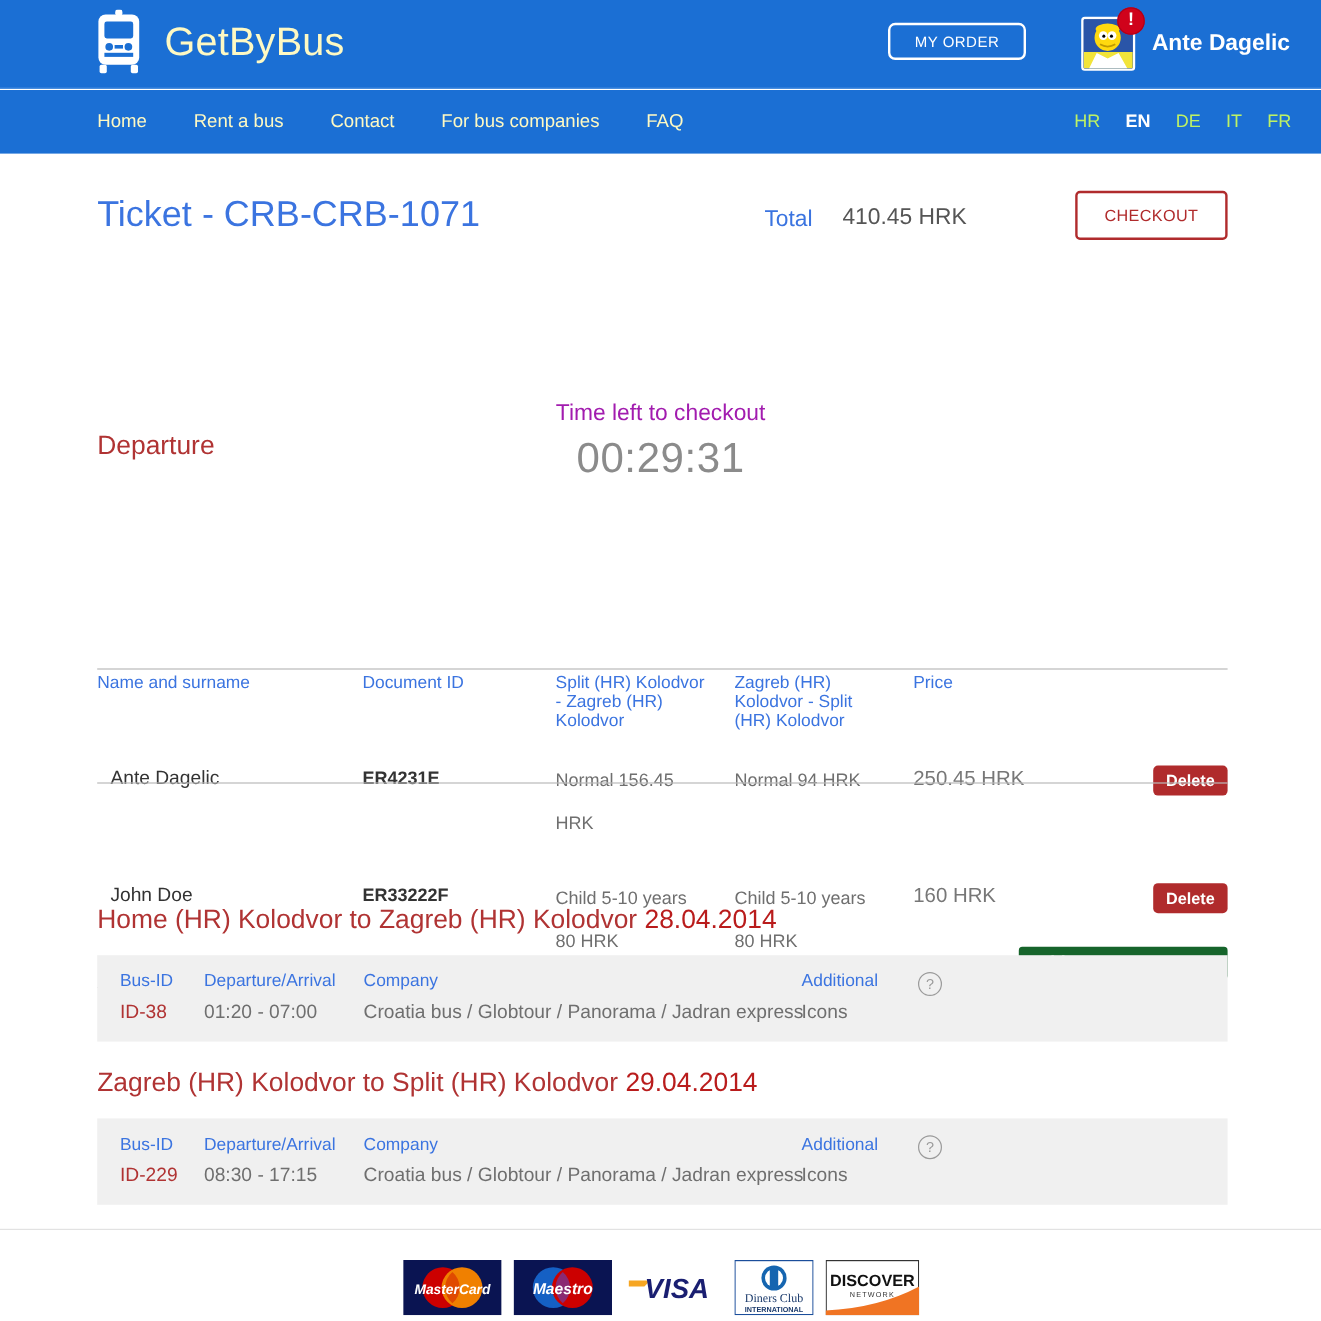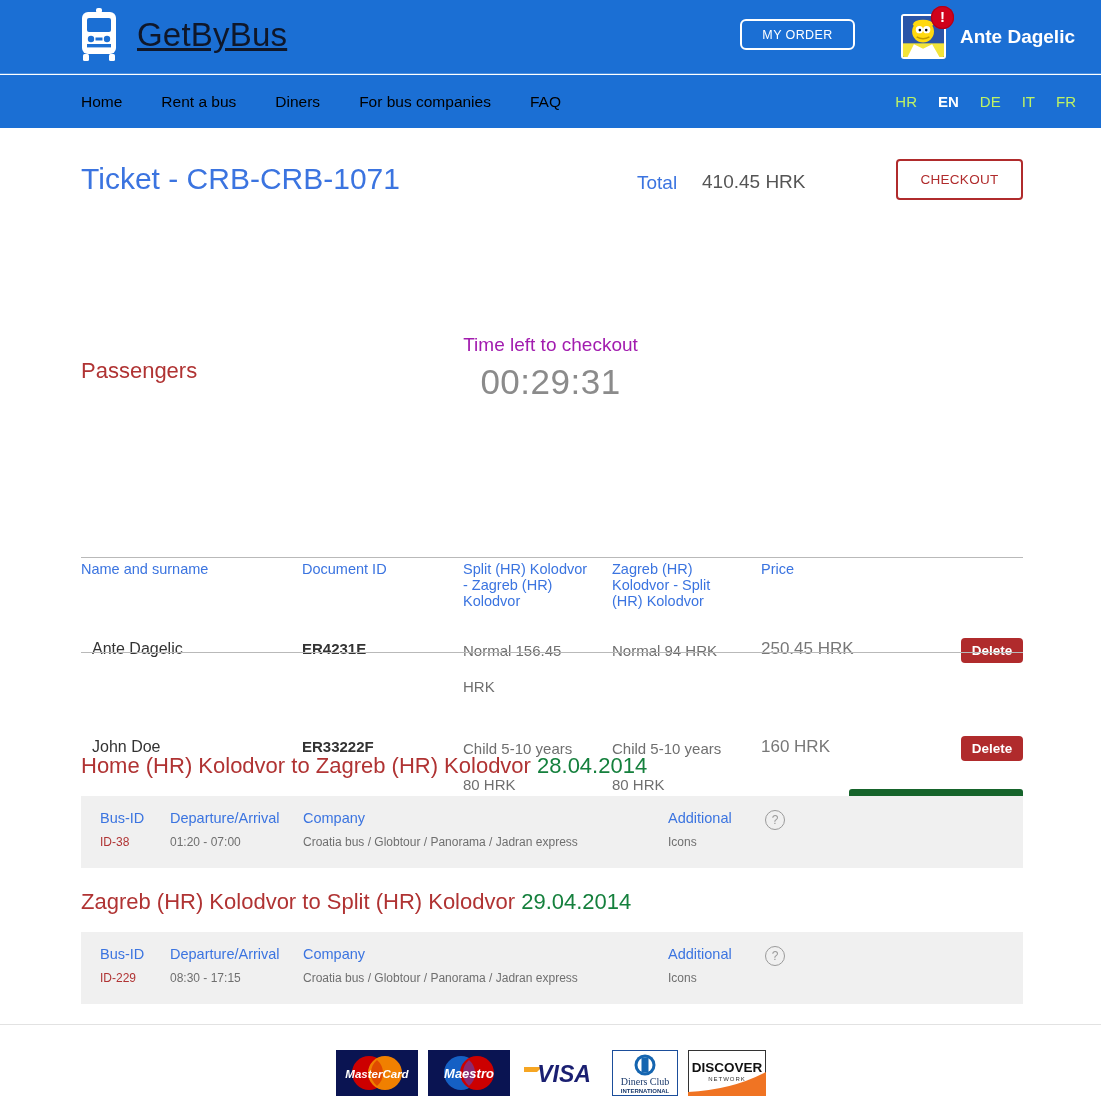--- a/index.html
+++ b/index.html
@@ -13,22 +13,22 @@
 
   
   .topbar {
     position: absolute; left: 0; top: 0; width: 1101px; height: 74px;
     background: #1b6fd4;
     border-bottom: 1px solid #4a8fe0;
   }
   .brand { position: absolute; left: 78px; top: 8px; display: flex; align-items: center; }
   .bus-logo { width: 42px; height: 54px; display: block; }
   .brand-name {
-    margin-left: 17px; color: #0f172a; font-size: 33px; font-weight: 400;
-    letter-spacing: 0.2px; line-height: 54px; text-decoration: underline;
+    margin-left: 17px; color: #fef9c3; font-size: 33px; font-weight: 400;
+    letter-spacing: 0.2px; line-height: 54px;
   }
   .my-order-btn {
     position: absolute; right: 246px; top: 19px;
     width: 115px; height: 31px;
     border: 2px solid #ffffff; border-radius: 6px;
     background: transparent; color: #ffffff;
     font-size: 12.5px; letter-spacing: 0.4px;
     font-family: "Liberation Sans", sans-serif;
     display: flex; align-items: center; justify-content: center;
     cursor: pointer;
@@ -52,21 +52,21 @@
     margin-left: 14px; color: #ffffff; font-size: 19px; font-weight: bold;
   }
 
   
   .navbar {
     position: absolute; left: 0; top: 75px; width: 1101px; height: 53px;
     background: #1b6fd4;
   }
   .nav-links { position: absolute; left: 81px; top: 0; height: 53px; display: flex; align-items: center; }
   .nav-links a {
-    color: #000000; font-size: 15.5px; text-decoration: none; margin-right: 39px;
+    color: #fef9c3; font-size: 15.5px; text-decoration: none; margin-right: 39px;
     white-space: nowrap;
   }
   .lang-list { position: absolute; right: 25px; top: 0; height: 53px; display: flex; align-items: center; }
   .lang-list span {
     color: #bef264; font-size: 15px; margin-left: 21px; cursor: pointer;
   }
   .lang-list span.active { color: #ffffff; font-weight: bold; }
 
   
   .content { position: absolute; left: 0; top: 128px; width: 1101px; }
@@ -133,27 +133,27 @@
     cursor: pointer; display: flex; align-items: center; justify-content: center;
   }
   .footnote {
     position: absolute; left: 81px; top: 691px;
     color: #8b8b8b; font-size: 12.5px;
   }
 
   
   .route-head { position: absolute; left: 81px; font-size: 22px; white-space: nowrap; }
   .route-head .rh-route { color: #b03333; }
-  .route-head .rh-date { color: #15803d; }
+  .route-head .rh-date { color: #b91c1c; }
   .route-card {
     position: absolute; left: 81px; width: 942px; height: 72px;
     background: #f0f0f0;
   }
   .rc-h { position: absolute; color: #3b74e0; font-size: 14.5px; top: 14px; }
-  .rc-v { position: absolute; font-size: 12px; top: 39px; color: #6f6f6f; }
+  .rc-v { position: absolute; font-size: 16px; top: 39px; color: #6f6f6f; }
   .rc-v.busid { color: #b03333; }
   .help-icon {
     position: absolute; top: 14px; left: 684px;
     width: 20px; height: 20px; border-radius: 50%;
     border: 1px solid #9a9a9a; color: #9a9a9a;
     font-size: 12px; line-height: 18px; text-align: center;
     cursor: pointer;
   }
 
   
@@ -206,21 +206,21 @@
         <div class="badge">!</div>
       </div>
       <span class="user-name">Ante Dagelic</span>
     </div>
   </div>
 
   <div class="navbar">
     <div class="nav-links">
       <a href="#">Home</a>
       <a href="#">Rent a bus</a>
-      <a href="#">Diners</a>
+      <a href="#">Contact</a>
       <a href="#">For bus companies</a>
       <a href="#">FAQ</a>
     </div>
     <div class="lang-list">
       <span>HR</span>
       <span class="active">EN</span>
       <span>DE</span>
       <span>IT</span>
       <span>FR</span>
     </div>
@@ -233,21 +233,21 @@
       <div class="total-label">Total</div>
       <div class="total-value">410.45 HRK</div>
       <button class="checkout-btn">CHECKOUT</button>
     </div>
 
     <div class="timer-block">
       <div class="timer-label">Time left to checkout</div>
       <div class="timer-value">00:29:31</div>
     </div>
 
-    <div class="section-title" style="top:230px;">Passengers</div>
+    <div class="section-title" style="top:230px;">Departure</div>
 
     <div class="ptable">
       <div class="prow" style="height:72px;">
         <div class="phead-cell" style="left:0; top:0; width:200px;">Name and surname</div>
         <div class="phead-cell" style="left:221px; top:0; width:140px;">Document ID</div>
         <div class="phead-cell" style="left:382px; top:0; width:125px;">Split (HR) Kolodvor - Zagreb (HR) Kolodvor</div>
         <div class="phead-cell" style="left:531px; top:0; width:125px;">Zagreb (HR) Kolodvor - Split (HR) Kolodvor</div>
         <div class="phead-cell" style="left:680px; top:0; width:100px;">Price</div>
       </div>
 

